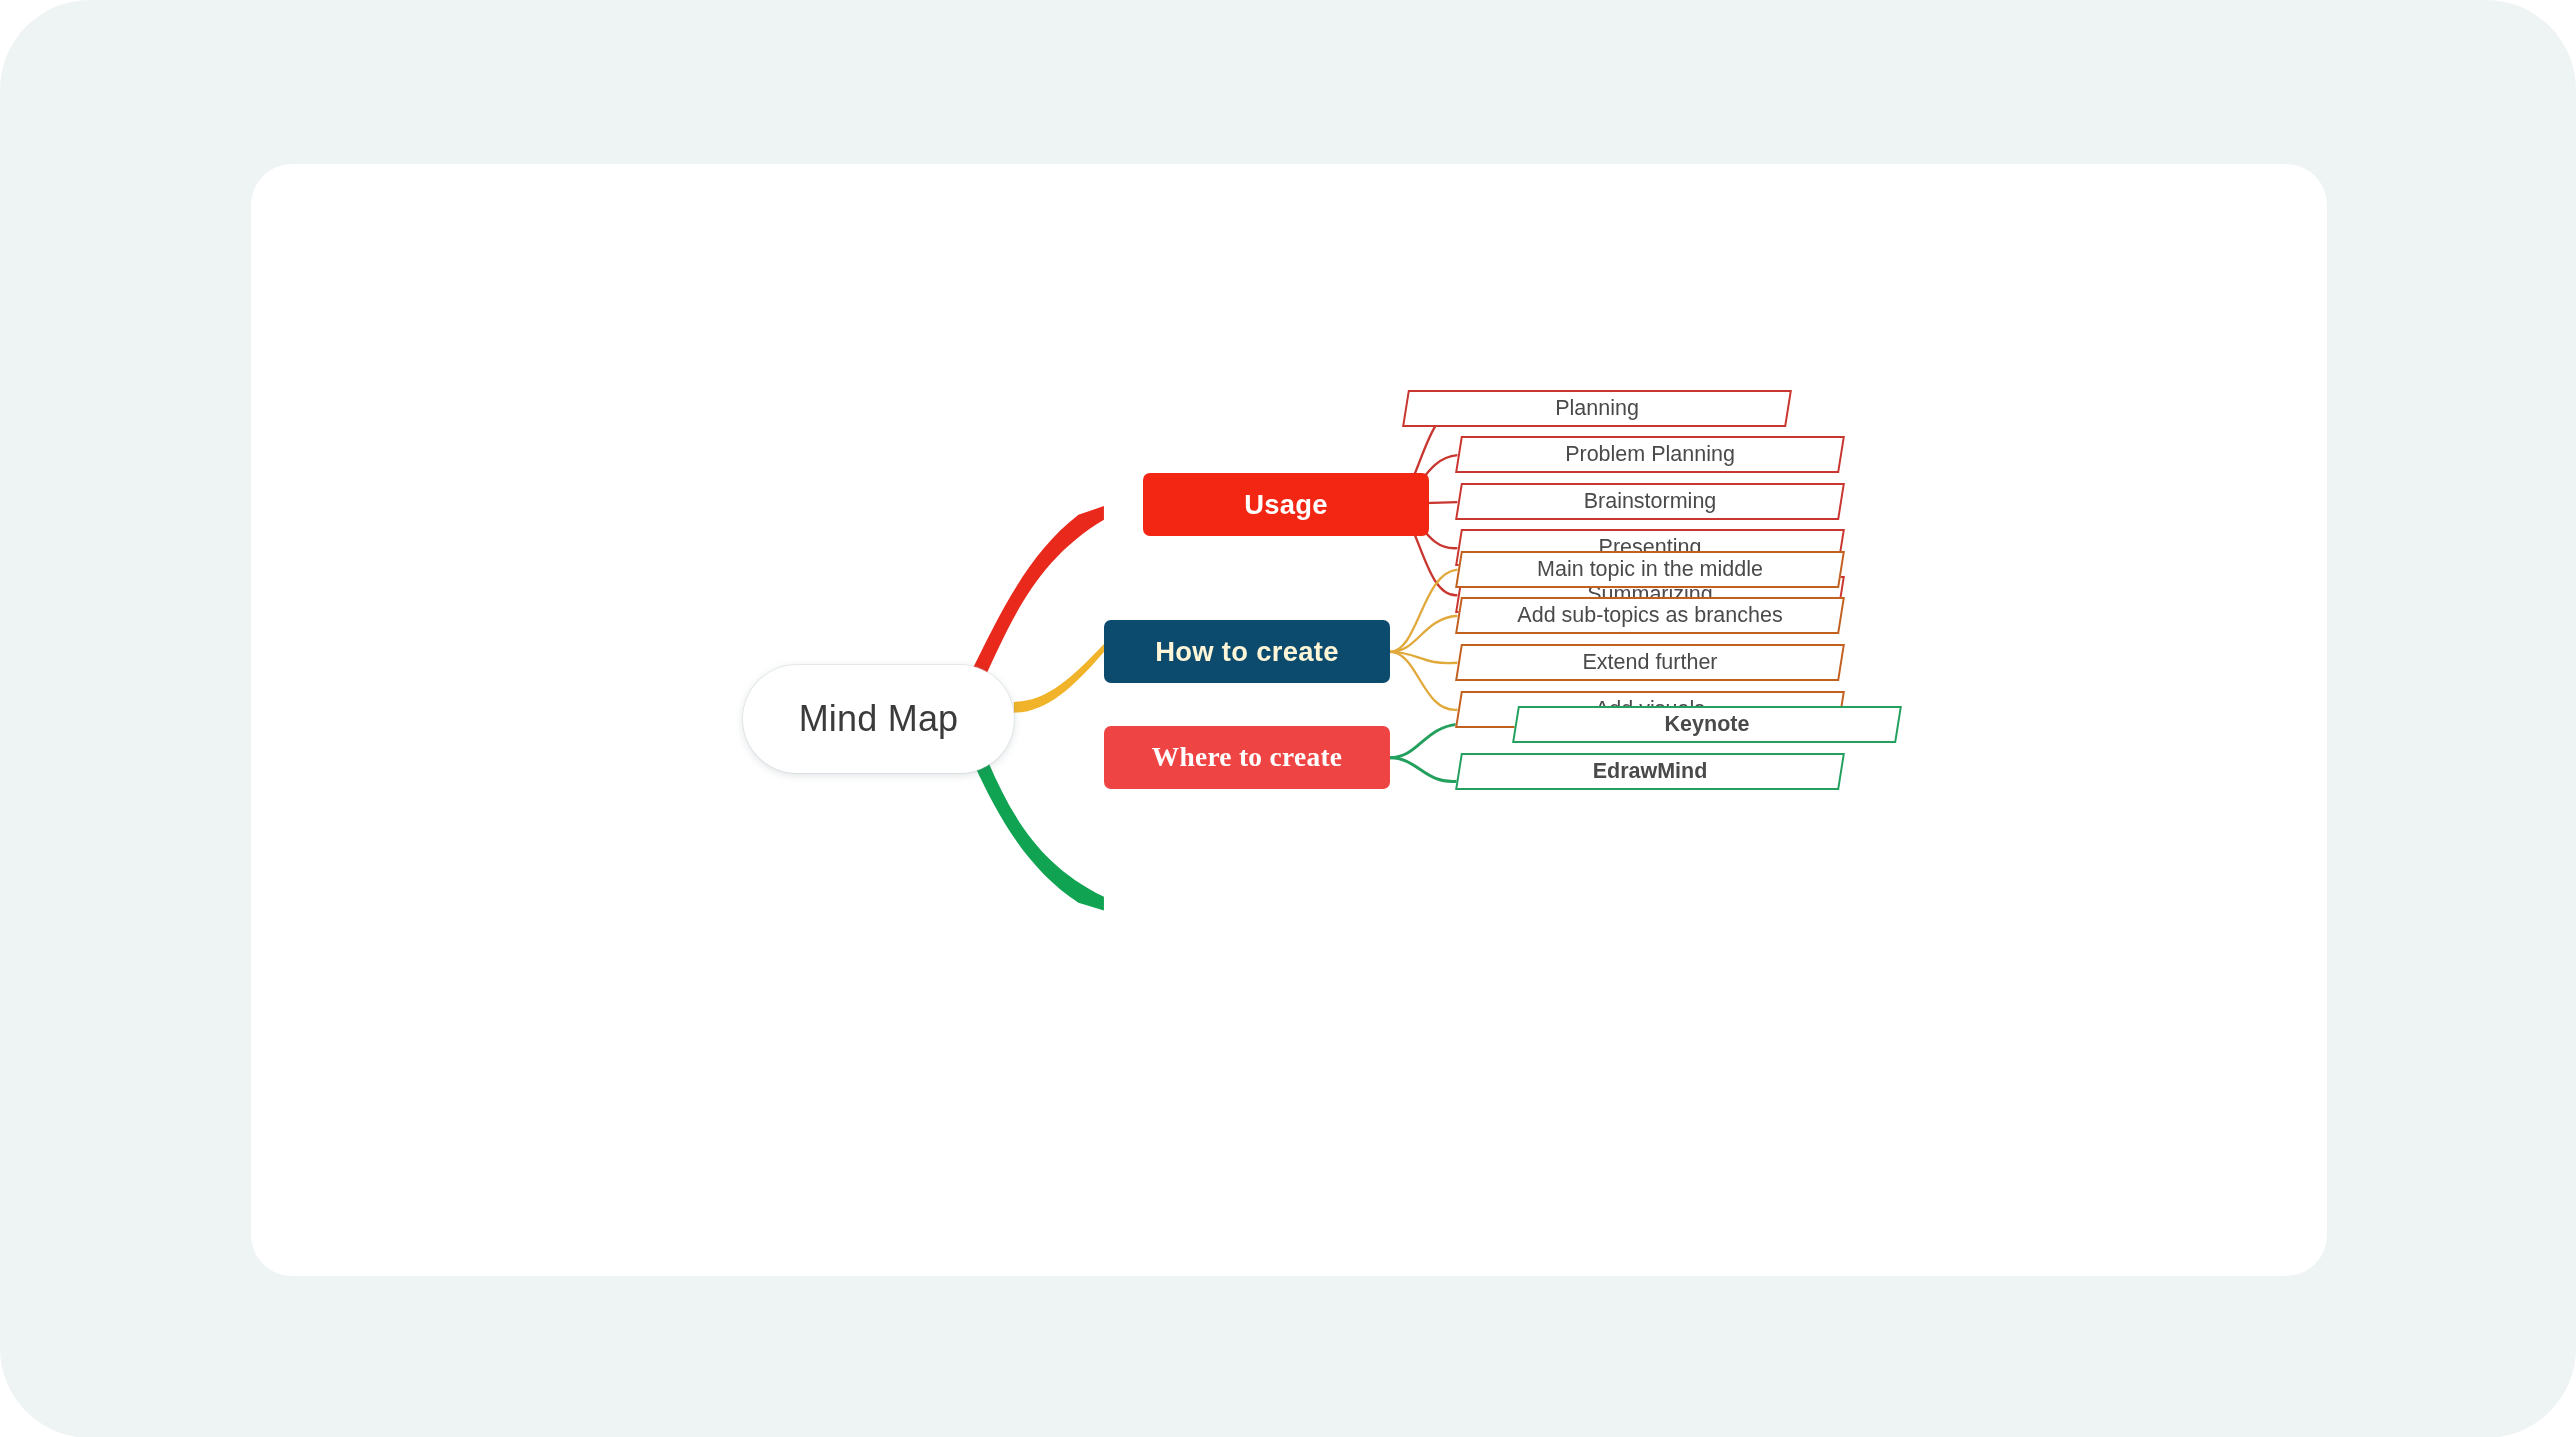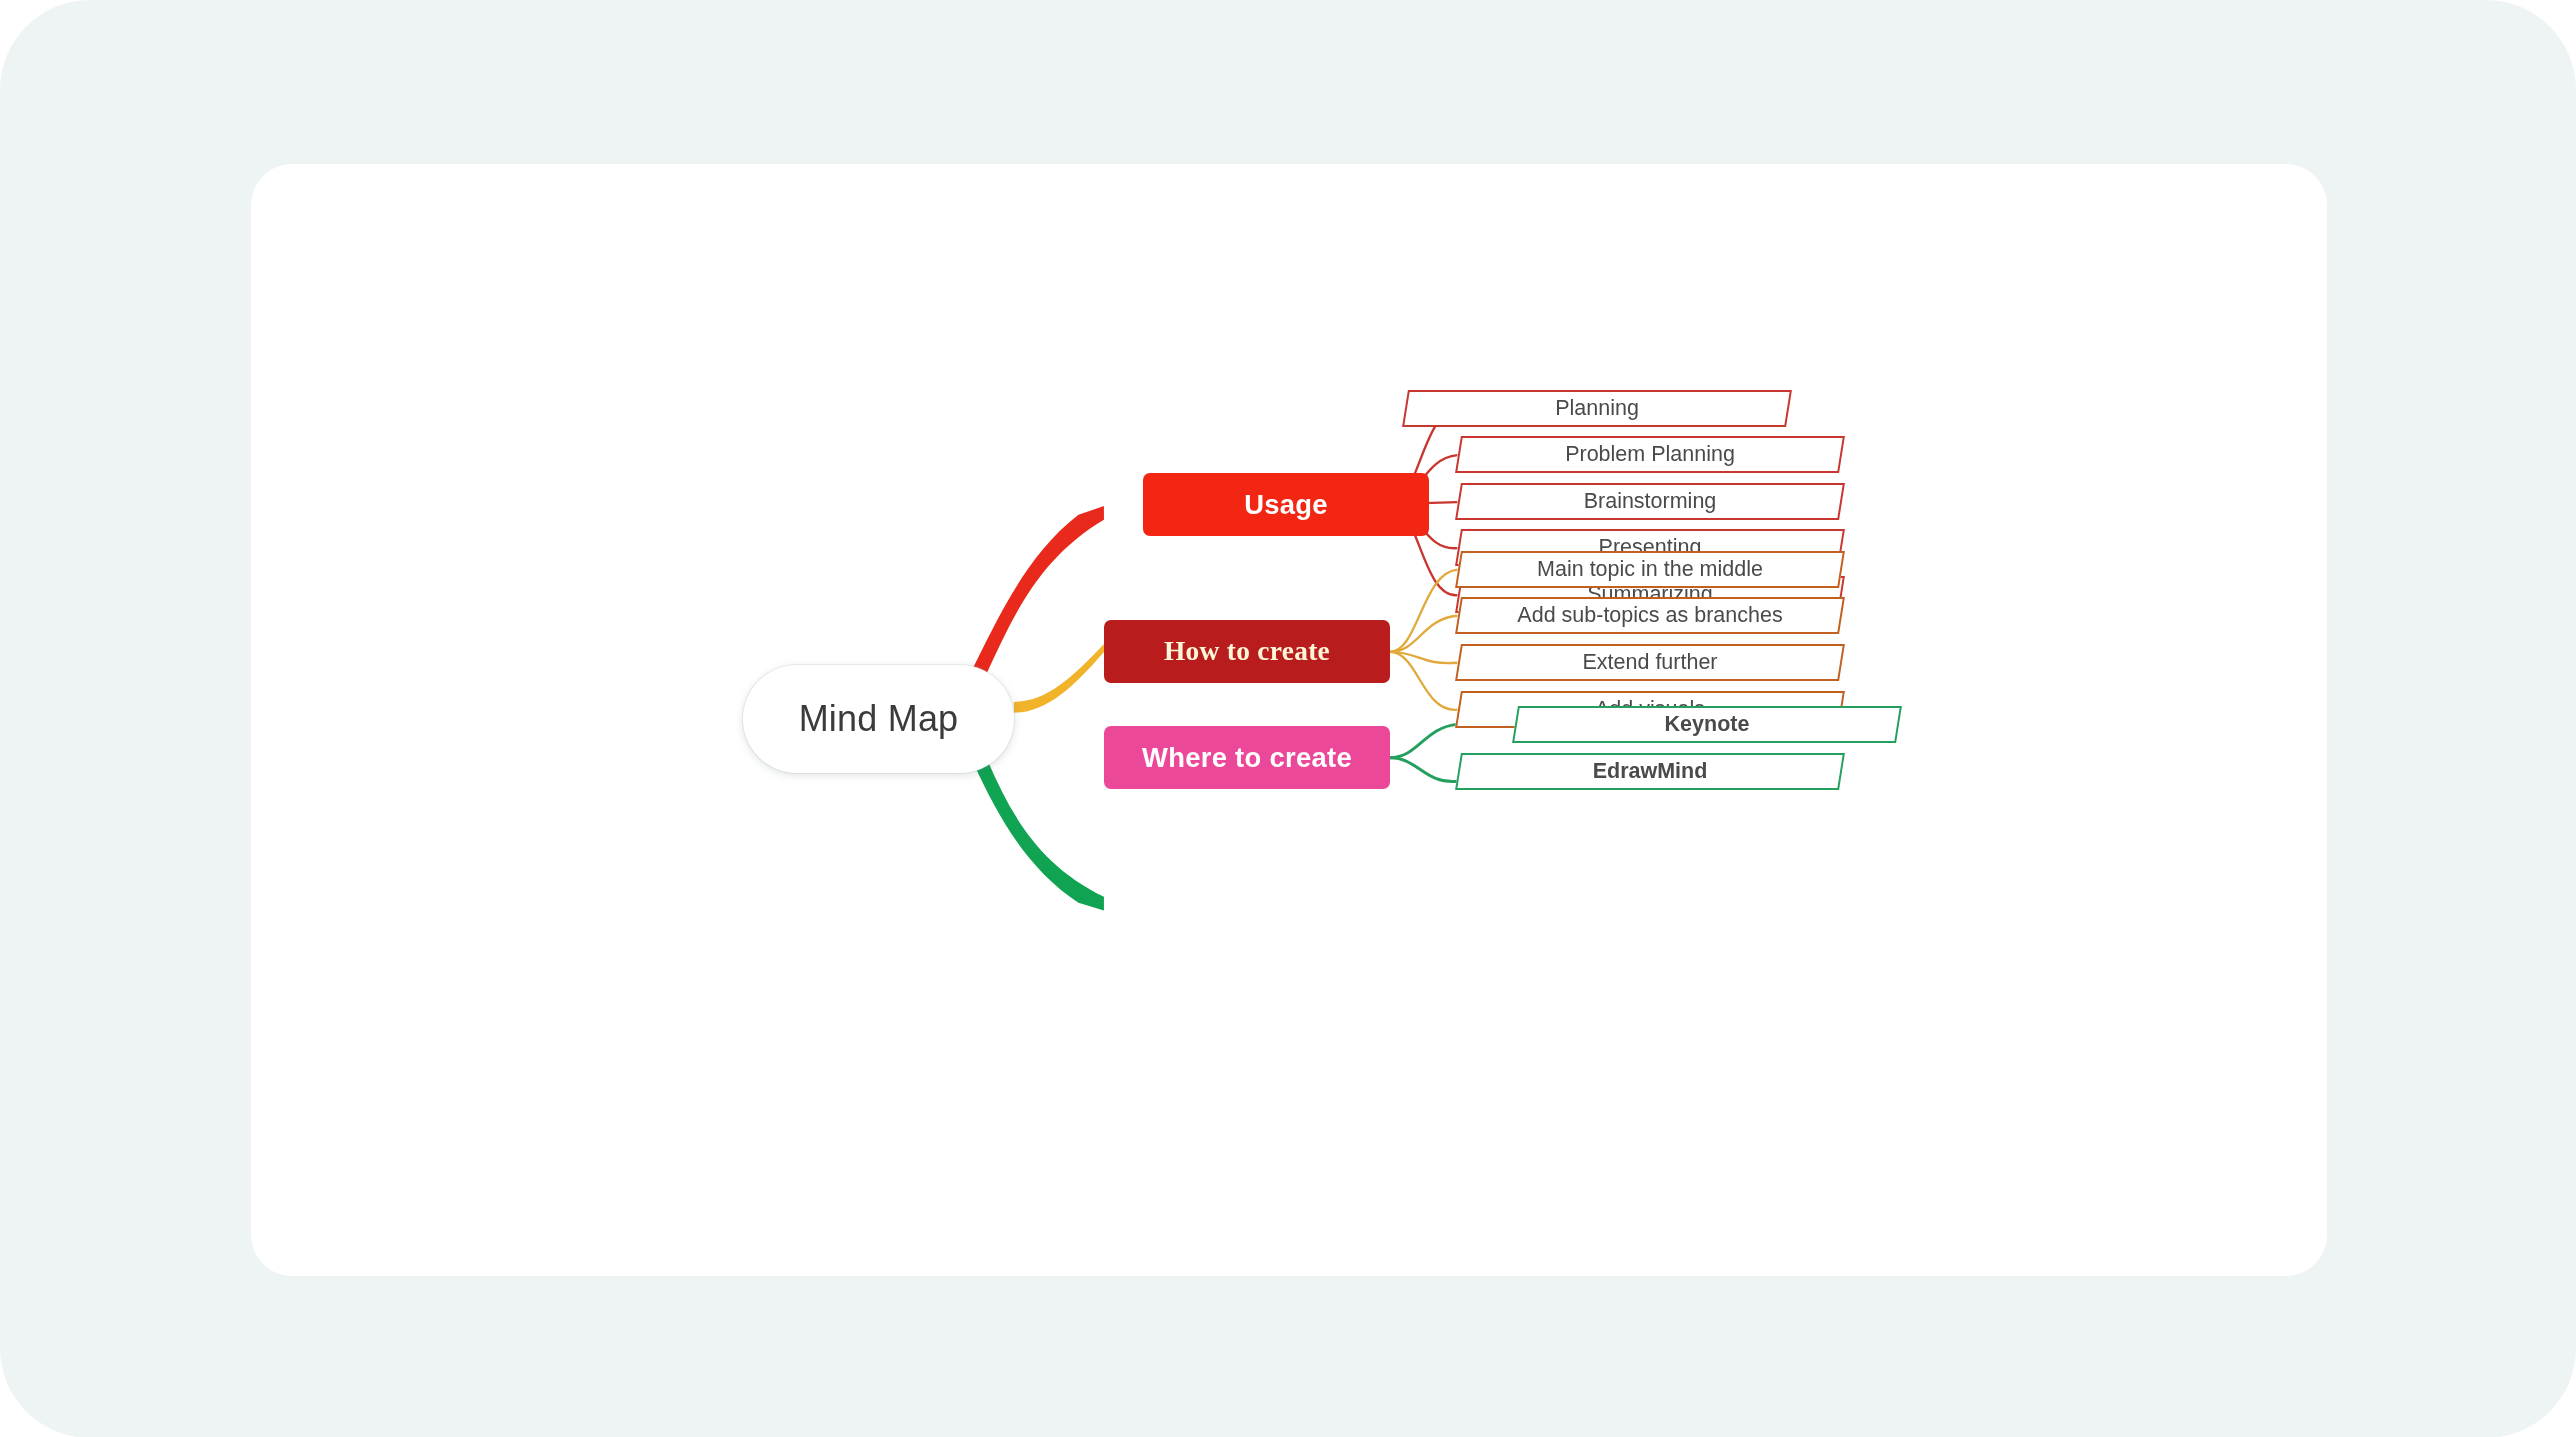--- a/index.html
+++ b/index.html
@@ -199,42 +199,42 @@
     </div>
     <div class="leaf-node leaf-red" style="left:1207px; top:365px;">
       <div class="leaf-shape"></div>
       <span class="leaf-label">Presenting</span>
     </div>
     <div class="leaf-node leaf-red" style="left:1207px; top:412px;">
       <div class="leaf-shape"></div>
       <span class="leaf-label">Summarizing</span>
     </div>
 
-    <div class="branch-node" id="branch-how-create" style="background:#b91c1c;font-family:Liberation Serif, serif;">
+    <div class="branch-node" id="branch-how-create" style="background:#0c4a6e;">
       <span class="branch-label" style="color:#FFF6D8;">How to create</span>
     </div>
 
     <div class="leaf-node leaf-amber" style="left:1207px; top:387px;">
       <div class="leaf-shape"></div>
       <span class="leaf-label">Main topic in the middle</span>
     </div>
     <div class="leaf-node leaf-amber" style="left:1207px; top:433px;">
       <div class="leaf-shape"></div>
       <span class="leaf-label">Add sub-topics as branches</span>
     </div>
     <div class="leaf-node leaf-amber" style="left:1207px; top:480px;">
       <div class="leaf-shape"></div>
       <span class="leaf-label">Extend further</span>
     </div>
     <div class="leaf-node leaf-amber" style="left:1207px; top:527px;">
       <div class="leaf-shape"></div>
       <span class="leaf-label">Add visuals</span>
     </div>
 
-    <div class="branch-node" id="branch-where-create" style="background:#ec4899;">
+    <div class="branch-node" id="branch-where-create" style="background:#ef4444;font-family:Liberation Serif, serif;">
       <span class="branch-label" style="color:#ffffff;">Where to create</span>
     </div>
 
     <div class="leaf-node leaf-green" style="left:1264px; top:542px;">
       <div class="leaf-shape"></div>
       <span class="leaf-label">Keynote</span>
     </div>
     <div class="leaf-node leaf-green" style="left:1207px; top:589px;">
       <div class="leaf-shape"></div>
       <span class="leaf-label">EdrawMind</span>

